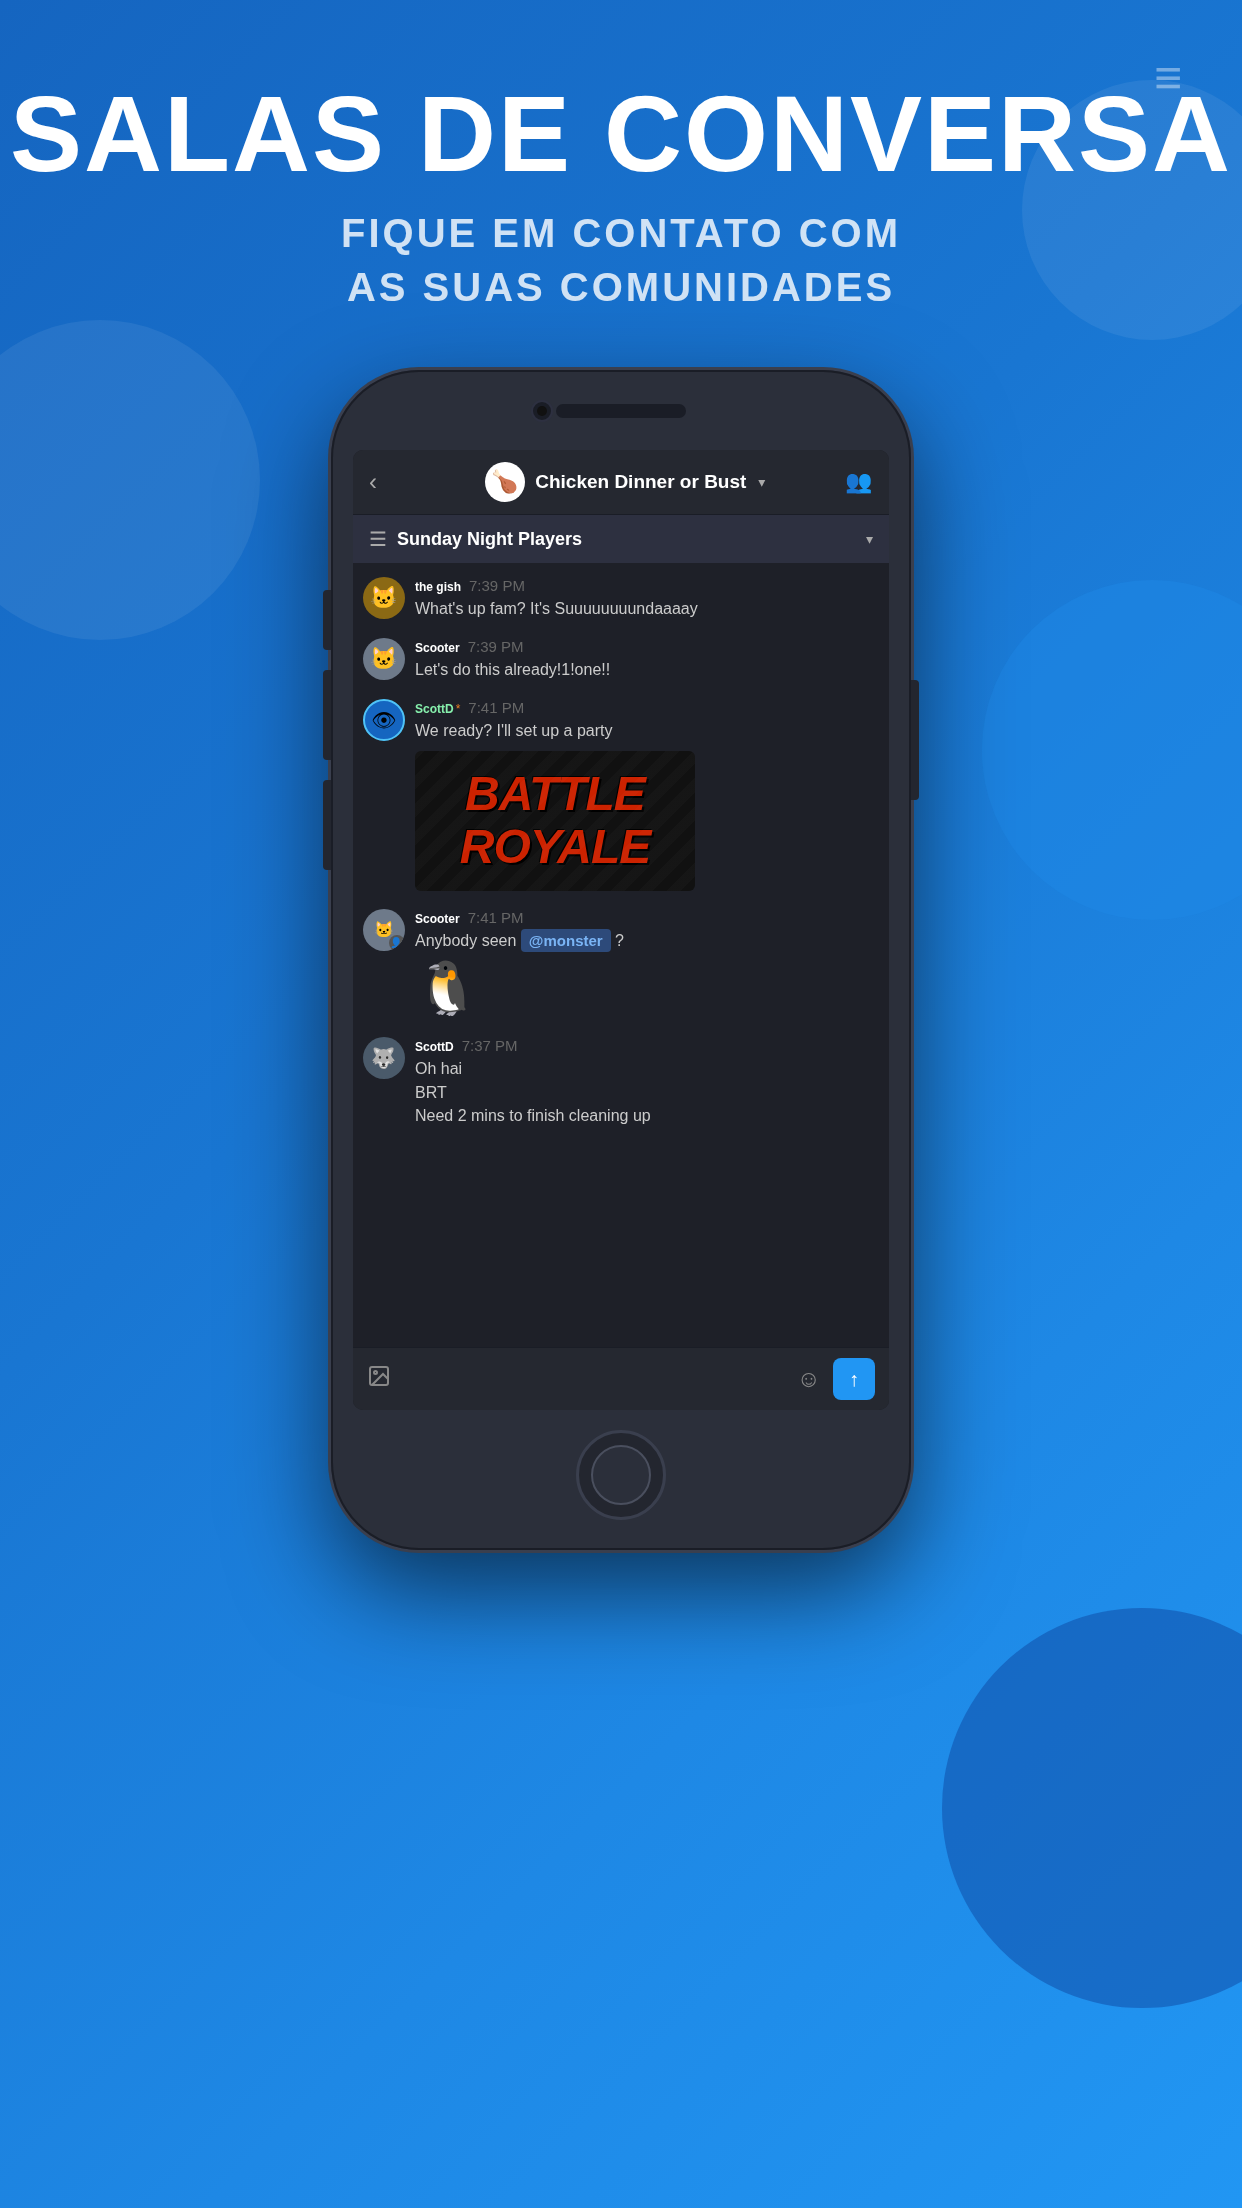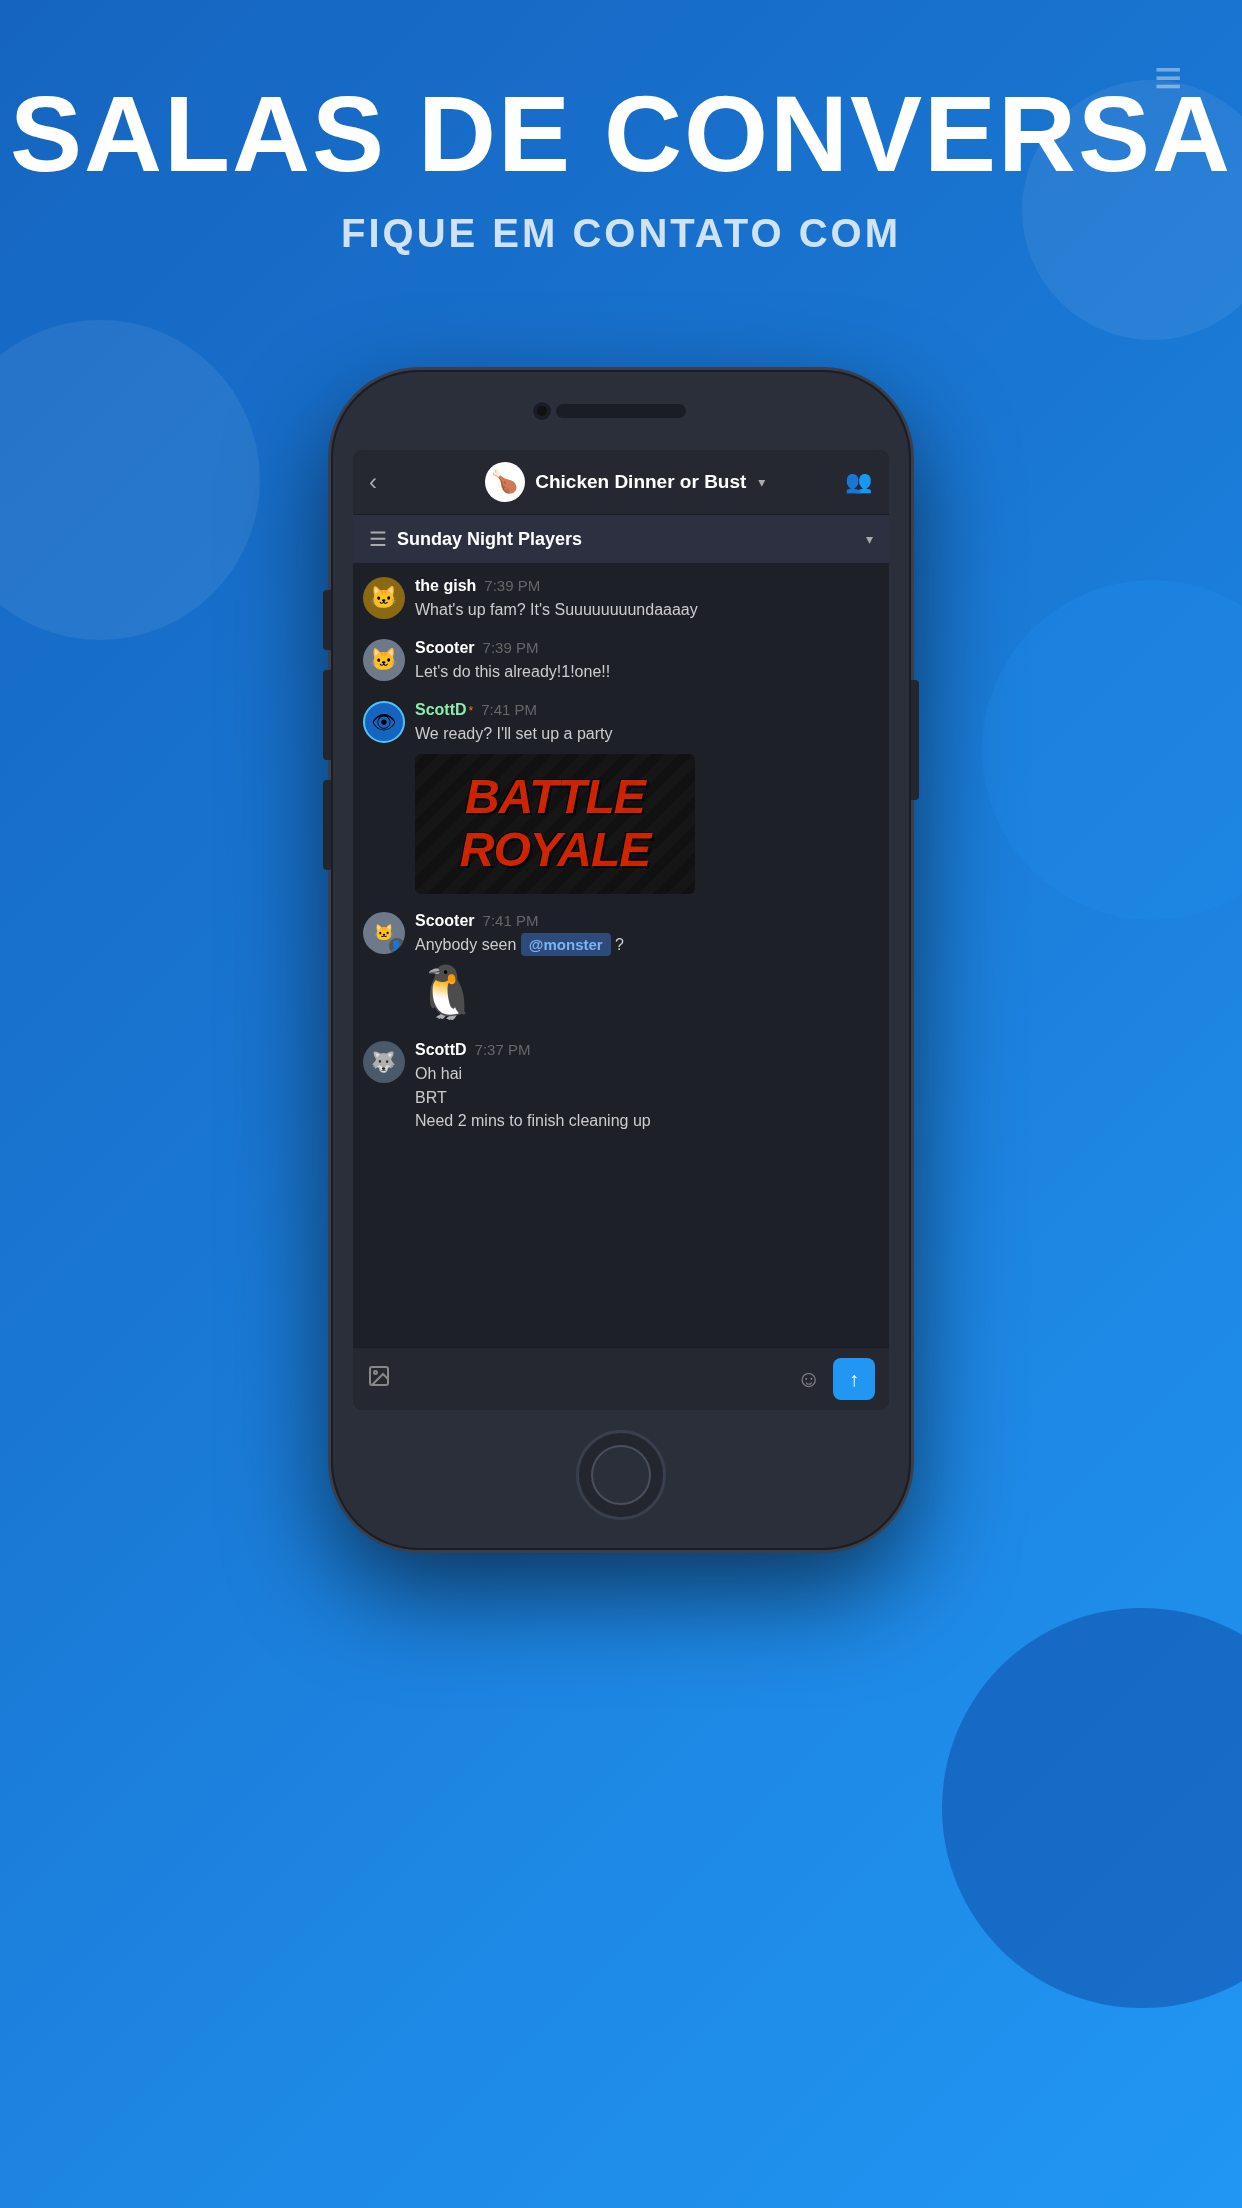--- a/index.html
+++ b/index.html
@@ -312,21 +312,21 @@
       flex: 1;
     }
     .msg-header-line {
       display: flex;
       align-items: baseline;
       gap: 8px;
       margin-bottom: 3px;
     }
     .msg-username {
       color: #fff;
-      font-size: 16px;
+      font-size: 12px;
       font-weight: 700;
     }
     .msg-username.admin {
       color: #86efac;
     }
     .msg-time {
       color: #666;
       font-size: 15px;
     }
     .msg-text {
@@ -472,20 +472,21 @@
 <div class="bg-circle-right-top"></div>
 <div class="bg-circle-right-mid"></div>
 <div class="bg-circle-bottom-right"></div>
 
 <div class="top-right-icon">≡</div>
 
 <div class="page-header">
   <div class="page-title">SALAS DE CONVERSA</div>
   <div class="page-subtitle">
     <span>FIQUE EM CONTATO COM</span><br>
+    <span>AS SUAS COMUNIDADES</span>
   </div>
 </div>
 
 <div class="phone-wrapper">
   <div class="phone-outer">
 
     <div class="phone-btn-left"></div>
     <div class="phone-btn-left2"></div>
     <div class="phone-btn-left3"></div>
     <div class="phone-btn-right"></div>

